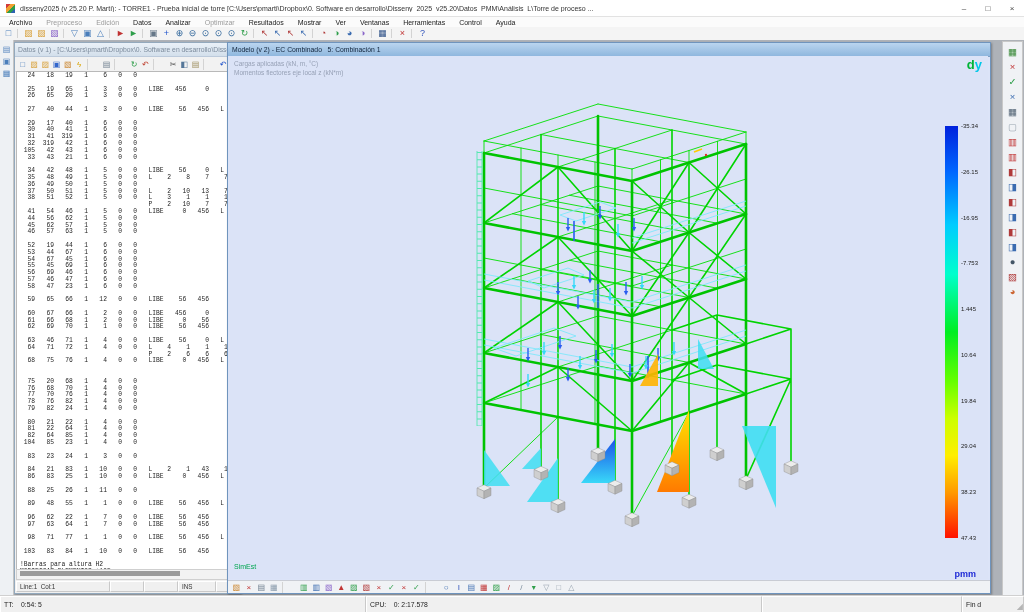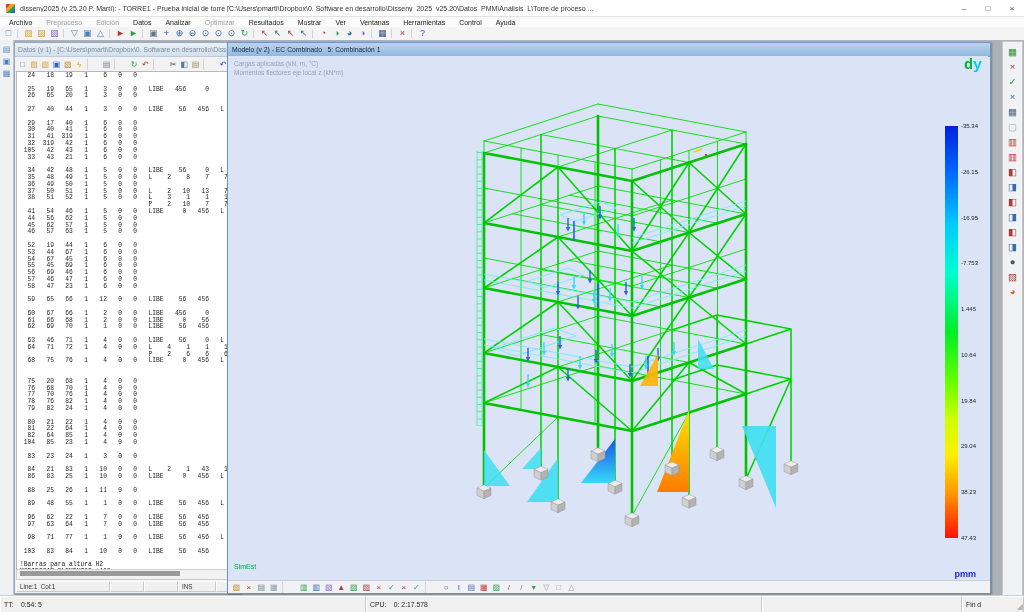--- a/index.html
+++ b/index.html
@@ -33,21 +33,21 @@
   .sarr{position:absolute;left:0;width:7px;text-align:center;font-size:5px;color:#888;}
   #dhscroll{position:absolute;left:1px;right:10px;bottom:13px;height:9px;background:#f2f2f2;border:1px solid #cfcfcf;}
   #dhthumb{position:absolute;left:3px;top:1px;width:160px;height:5px;background:#9a9a9a;}
   #dstatus{position:absolute;left:1px;right:1px;bottom:1px;height:11px;background:#f0f0f0;display:flex;font-size:6.3px;color:#333;}
   .scell{border:1px solid #fff;border-right-color:#c9c9c9;border-bottom-color:#c9c9c9;display:flex;align-items:center;padding:0 3px;white-space:pre;}
   
   #mwin{position:absolute;left:227px;top:2px;width:762px;height:550px;background:#dce4f8;border:1px solid #6f94bd;box-shadow:1px 1px 2px rgba(0,0,0,.3);}
   #mtitle{height:13px;background:linear-gradient(#bad5ef,#8fb7de);border-bottom:1px solid #7d9fc4;display:flex;align-items:center;padding:0 4px;color:#10233a;font-size:6.8px;white-space:pre;overflow:hidden;}
   #mcontent{position:absolute;left:0;top:13px;width:760px;height:523px;background:#dbe3f7;overflow:hidden;}
   #mnotes{position:absolute;left:6px;top:3px;color:#97a1b6;font-size:6.5px;line-height:9px;z-index:4;}
-  #dylogo{position:absolute;right:6px;top:1px;font-size:15px;font-weight:bold;z-index:4;font-family:Liberation Mono, monospace;}
+  #dylogo{position:absolute;right:6px;top:1px;font-size:13px;font-weight:bold;z-index:4;font-family:Liberation Sans, sans-serif;}
   #dylogo .d{color:#00b437;} #dylogo .y{color:#00c8e8;}
   #simest{position:absolute;left:6px;top:507px;color:#00a650;font-size:7px;z-index:4;}
   #pmm{position:absolute;right:12px;top:513px;color:#1f2bd6;font-weight:bold;font-size:9px;z-index:4;}
   #legend{position:absolute;top:70px;right:3px;height:412px;display:flex;z-index:4;}
   #lbar{width:13px;height:412px;background:linear-gradient(to bottom,#0022dd 0%,#0066ff 11%,#00ccff 24%,#00ffcc 36%,#00ee22 50%,#66ff00 62%,#ccff00 71%,#ffee00 80%,#ff9900 89%,#ff1100 100%);}
   #llabels{width:24px;display:flex;flex-direction:column;justify-content:space-between;margin:-3px 0 -3px 3px;}
   #llabels div{font-size:6px;color:#222;height:6px;line-height:6px;white-space:nowrap;}
   #mtb{position:absolute;left:0;bottom:0;width:760px;height:12px;background:#f0f2f5;border-top:1px solid #c9ccd4;display:flex;align-items:center;padding-left:2px;z-index:5;}
   #mtb .ti{width:12.5px;height:11px;font-size:8px;}
   #svgwrap{position:absolute;left:0;top:0;width:760px;height:523px;z-index:1;}

